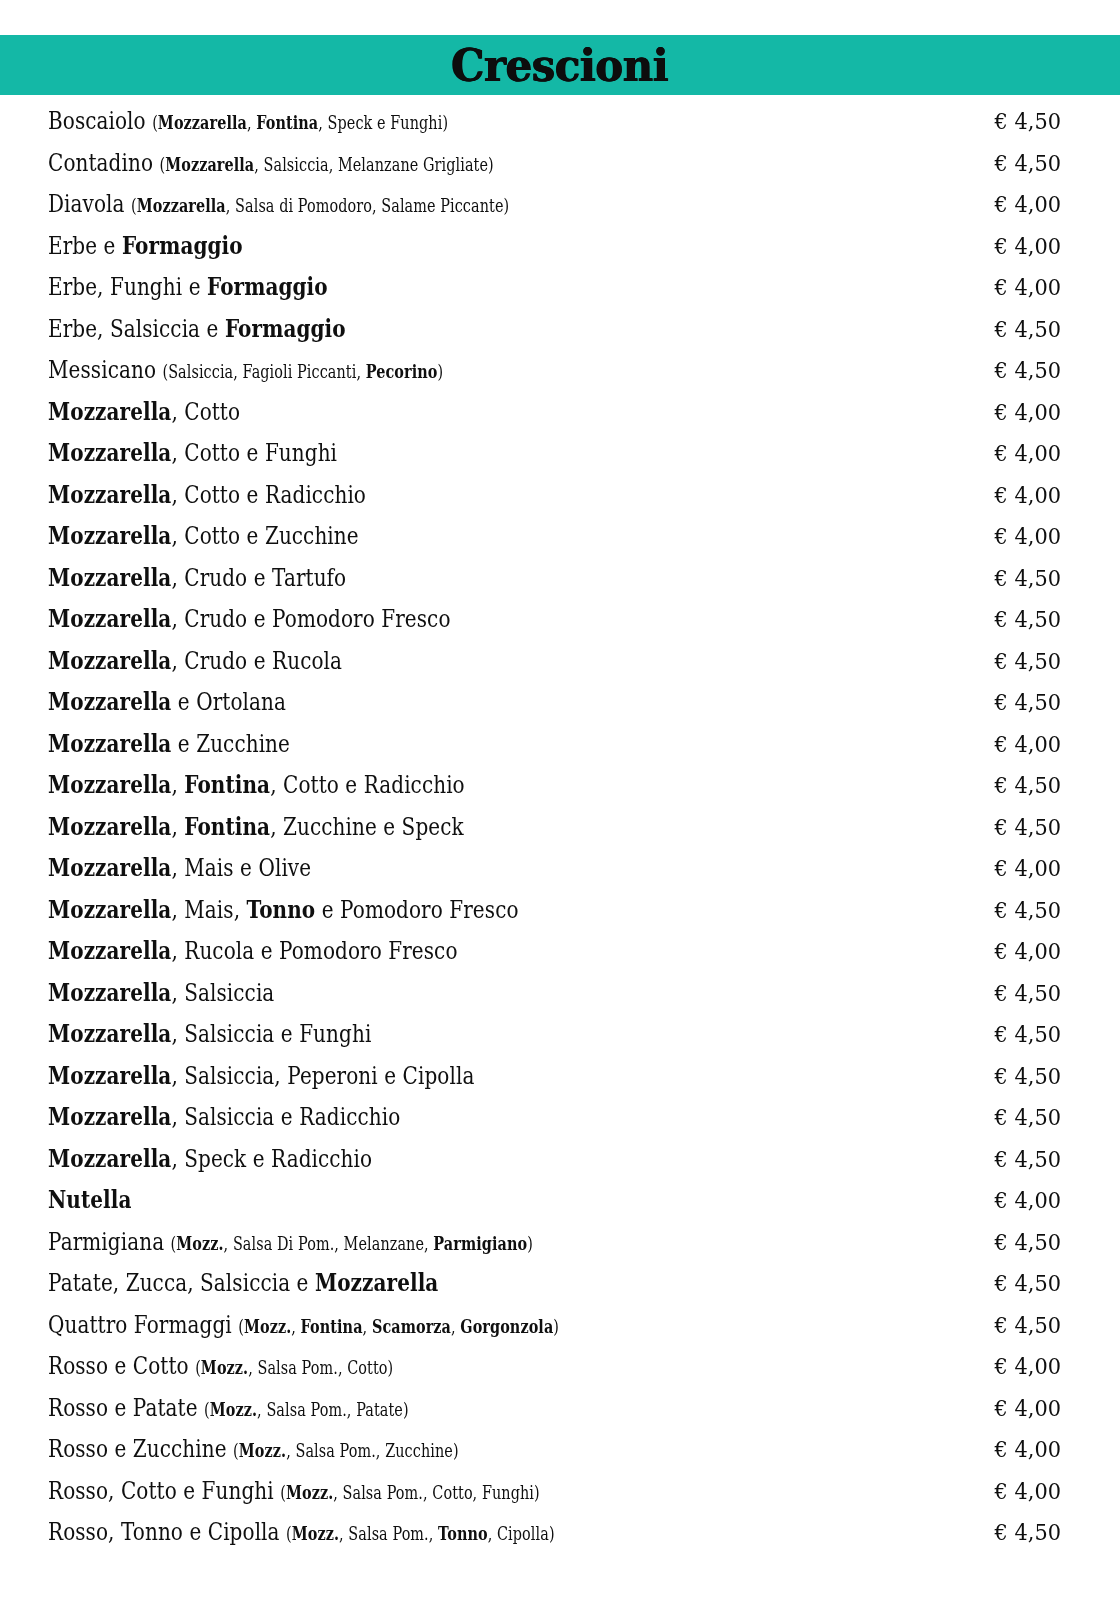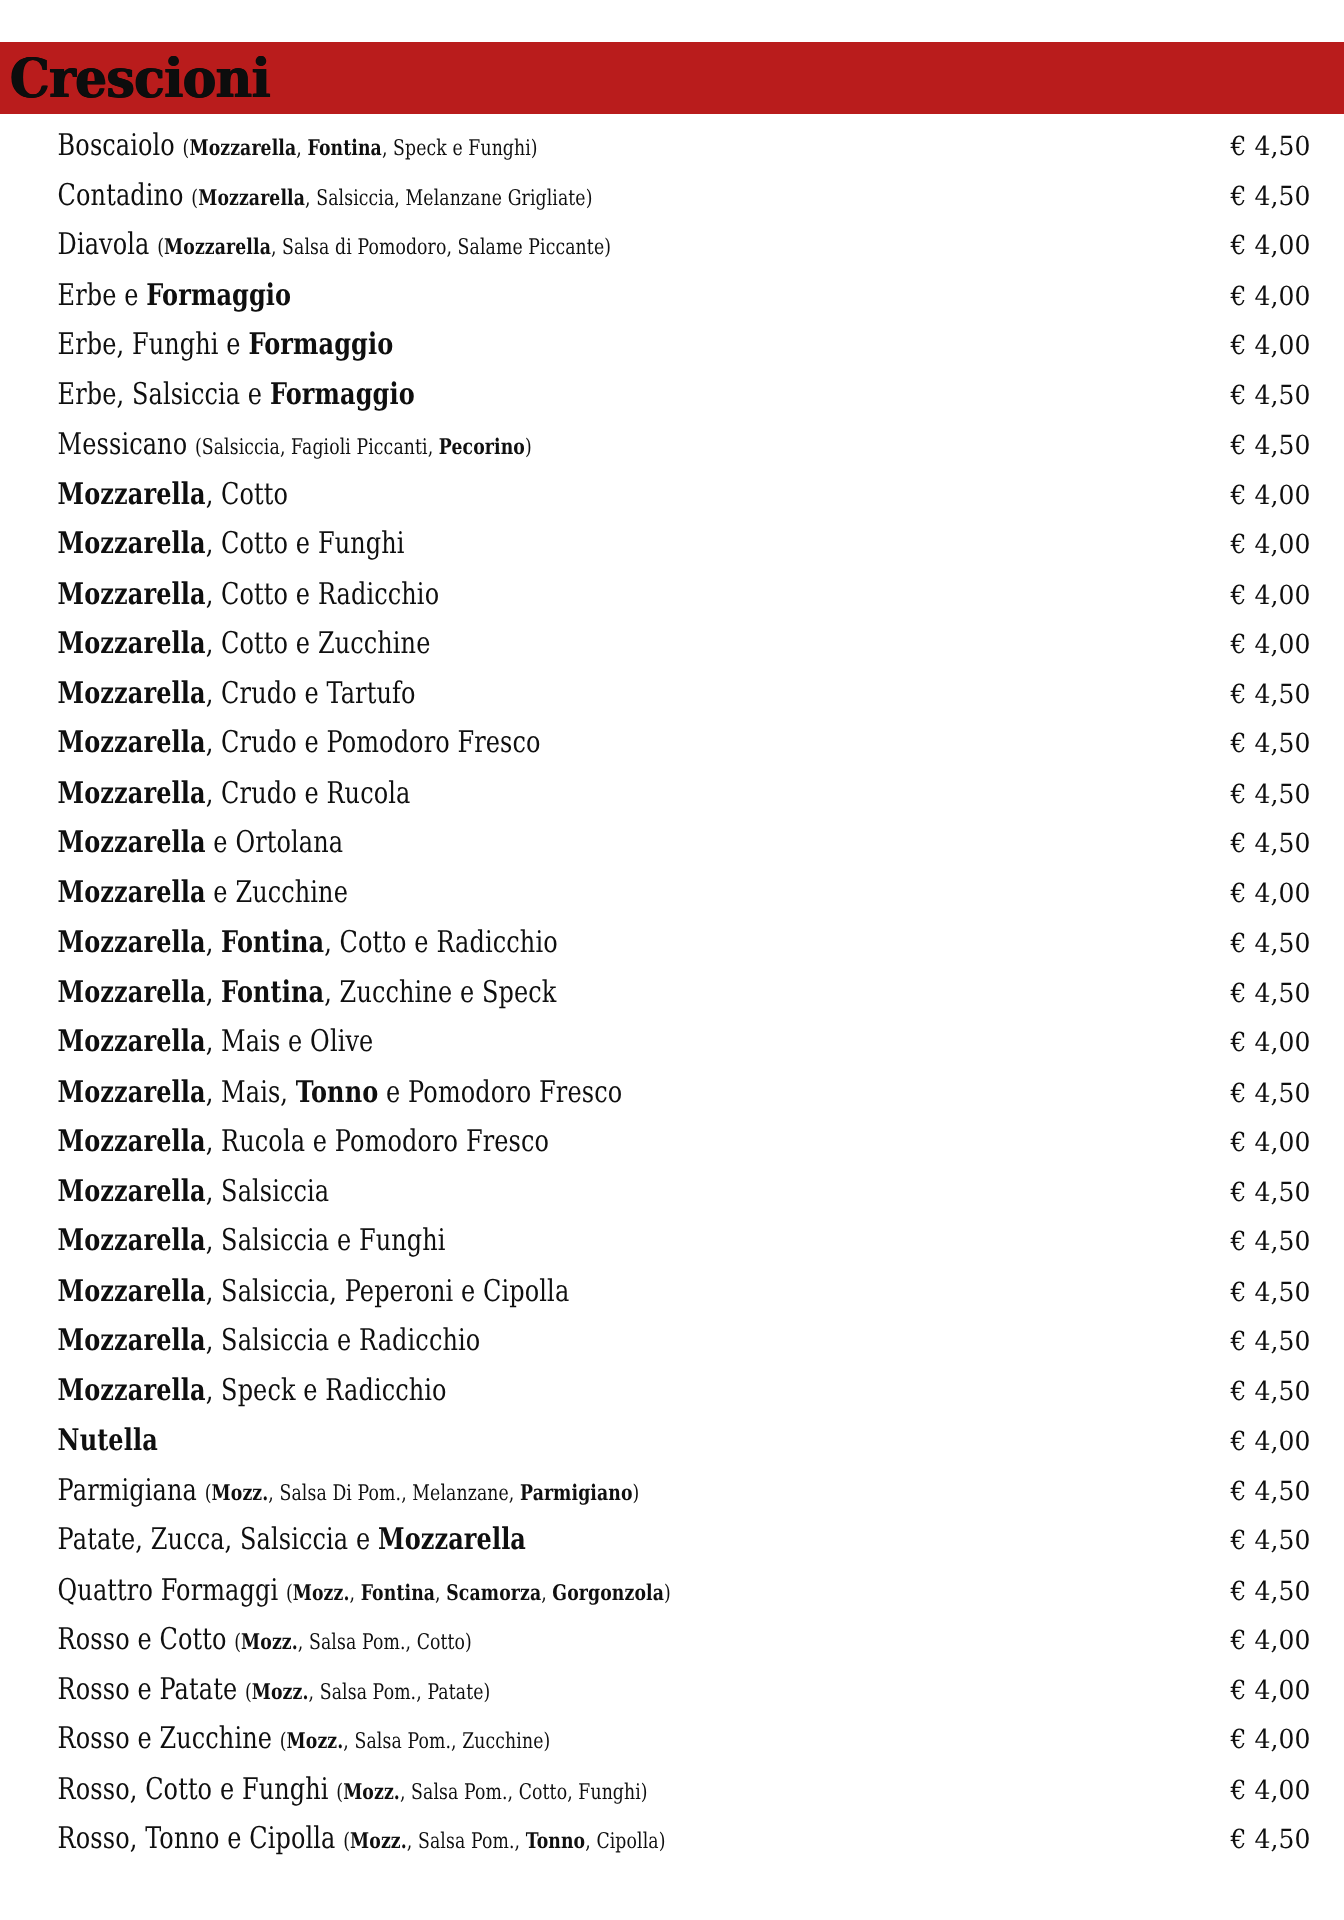--- a/index.html
+++ b/index.html
@@ -23,23 +23,24 @@
     box-sizing: border-box;
   }
 
   
   .header-band {
     position: absolute;
     left: 0;
     top: 35px;
     width: 1120px;
     height: 60px;
-    background: #b91c1c;
+    background: #14b8a6;
     display: flex;
     align-items: center;
+    justify-content: center;
   }
   .header-title {
     font-family: "DejaVu Serif", "Liberation Serif", serif;
     font-weight: 700;
     font-size: 45px;
     letter-spacing: -0.5px;
     line-height: 1;
     color: #0d0d0d;
     transform: scaleX(0.93);
     transform-origin: center;
@@ -50,21 +51,21 @@
   .menu-list {
     position: absolute;
     left: 0;
     top: 100px;
     width: 1120px;
   }
 
   .menu-row {
     position: relative;
     height: 41.5px;
-    padding: 0 28px 0 48px;
+    padding: 0 59px 0 48px;
     box-sizing: border-box;
     display: flex;
     align-items: baseline;
     justify-content: space-between;
   }
 
   .item-name {
     font-family: "DejaVu Serif", "Liberation Serif", serif;
     font-size: 25px;
     line-height: 41.5px;

